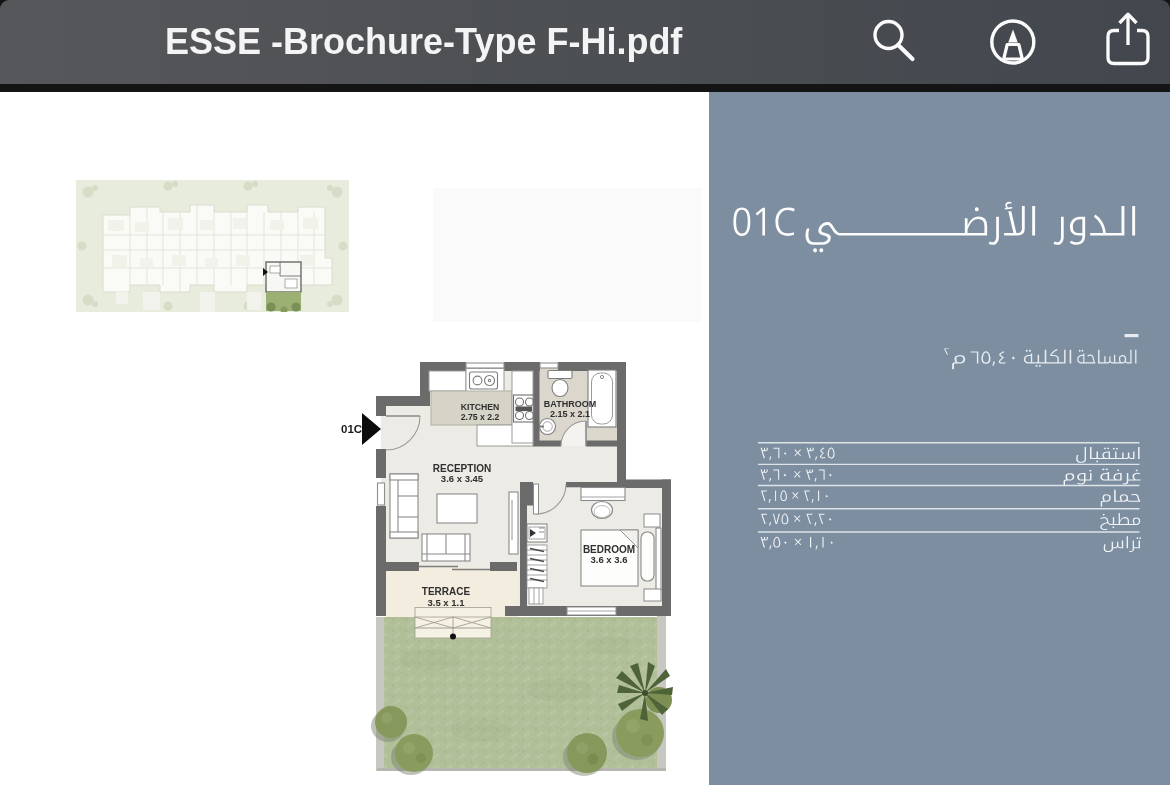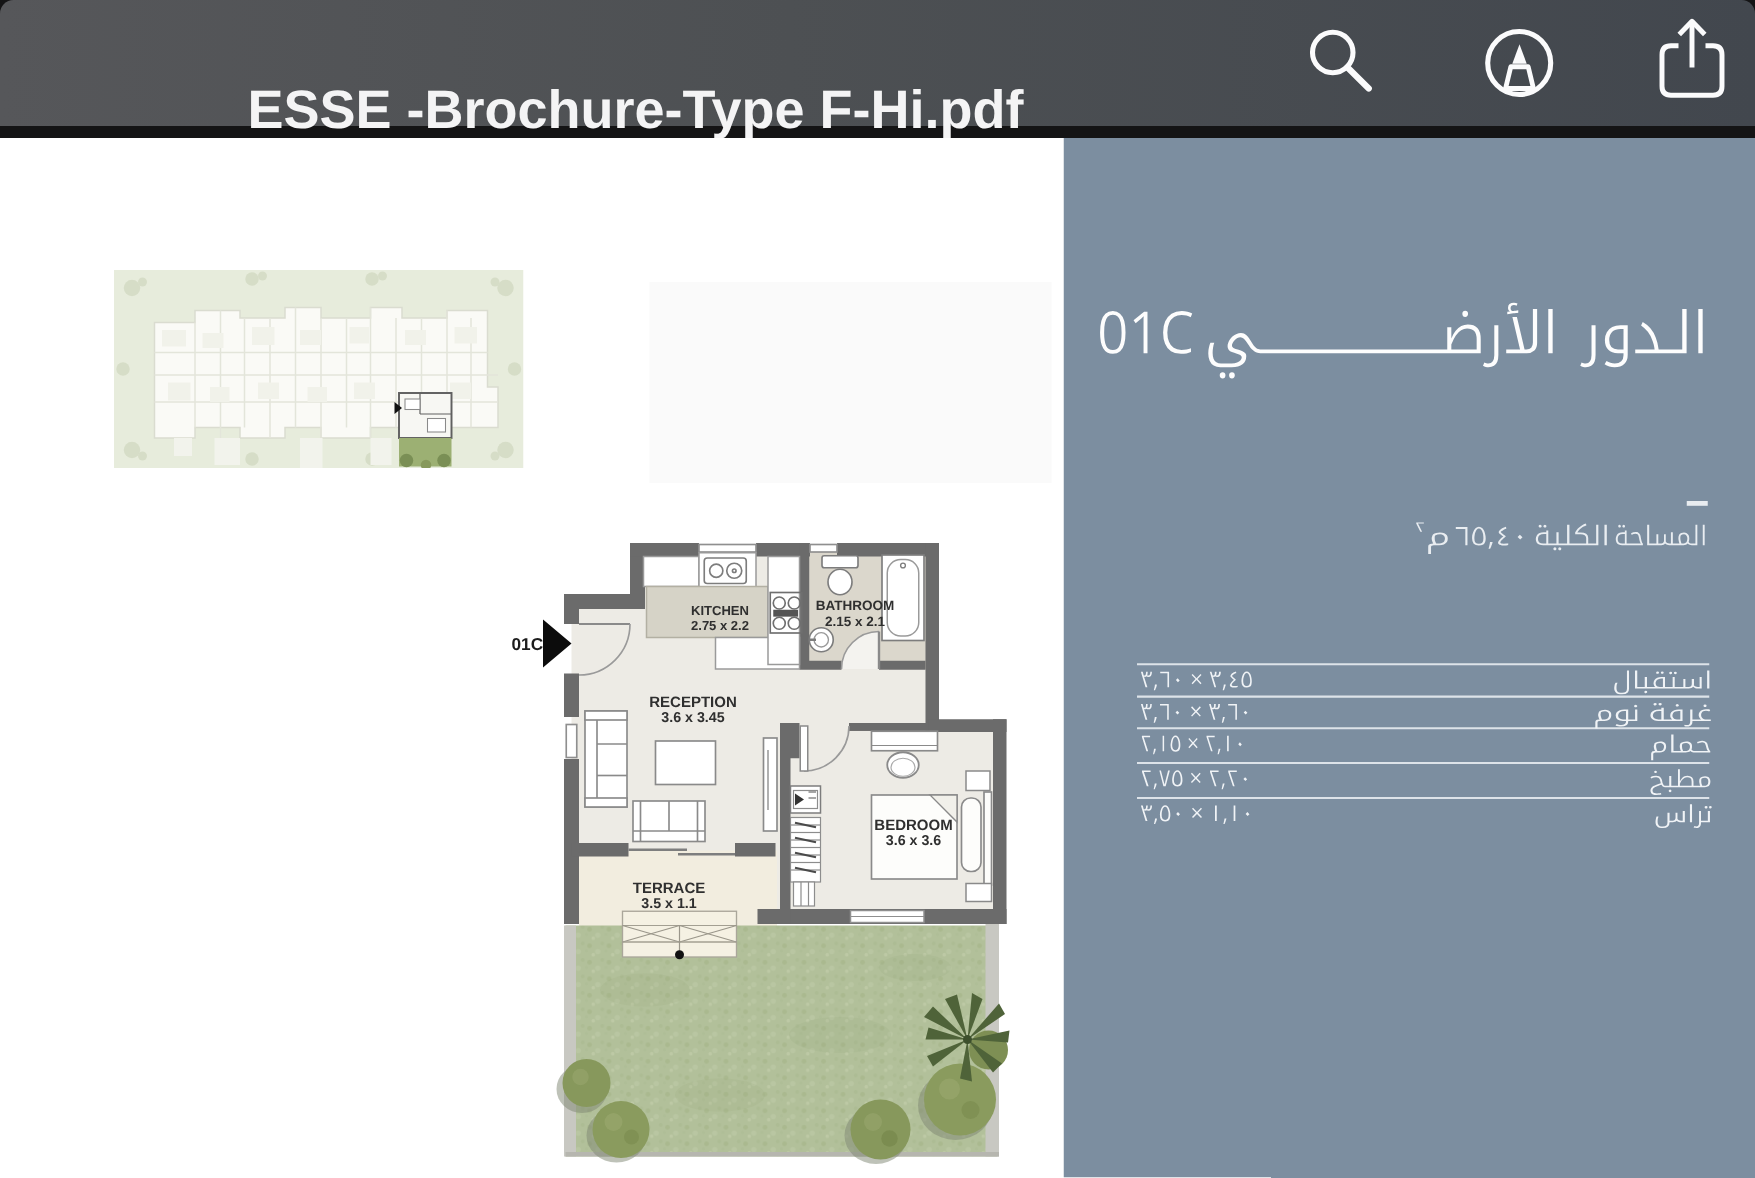--- a/index.html
+++ b/index.html
@@ -6,21 +6,21 @@
 font-family:"Liberation Sans",sans-serif;}
 .abs{position:absolute;}
 </style>
 </head>
 <body>
 
 <div class="abs" style="left:0;top:0;width:1170px;height:92px;background:#141415;"></div>
 
 <div class="abs" style="left:0;top:0;width:1170px;height:84px;background:linear-gradient(90deg,#56575a 0%,#4d5053 45%,#42474e 100%);border-radius:9px 9px 0 0;"></div>
 
-<div class="abs" style="left:165px;top:21px;width:540px;font-size:36px;font-weight:bold;color:#f4f4f5;letter-spacing:0px;white-space:nowrap;margin-top:31px;">ESSE&nbsp;-Brochure-Type F-Hi.pdf</div>
+<div class="abs" style="left:165px;top:21px;width:540px;font-size:36px;font-weight:bold;color:#f4f4f5;letter-spacing:0px;white-space:nowrap;">ESSE&nbsp;-Brochure-Type F-Hi.pdf</div>
 
 <svg class="abs" style="left:840px;top:0px;" width="330" height="80" viewBox="840 0 330 80">
 
   <g stroke="#fbfbfc" fill="none">
     <circle cx="888.5" cy="35" r="13.5" stroke-width="3.4"></circle>
     <line x1="898.2" y1="44.9" x2="912.5" y2="59" stroke-width="4.2" stroke-linecap="round"></line>
   </g>
 
   <g>
     <circle cx="1012.8" cy="42" r="21" stroke="#fbfbfc" stroke-width="3.4" fill="none"></circle>

